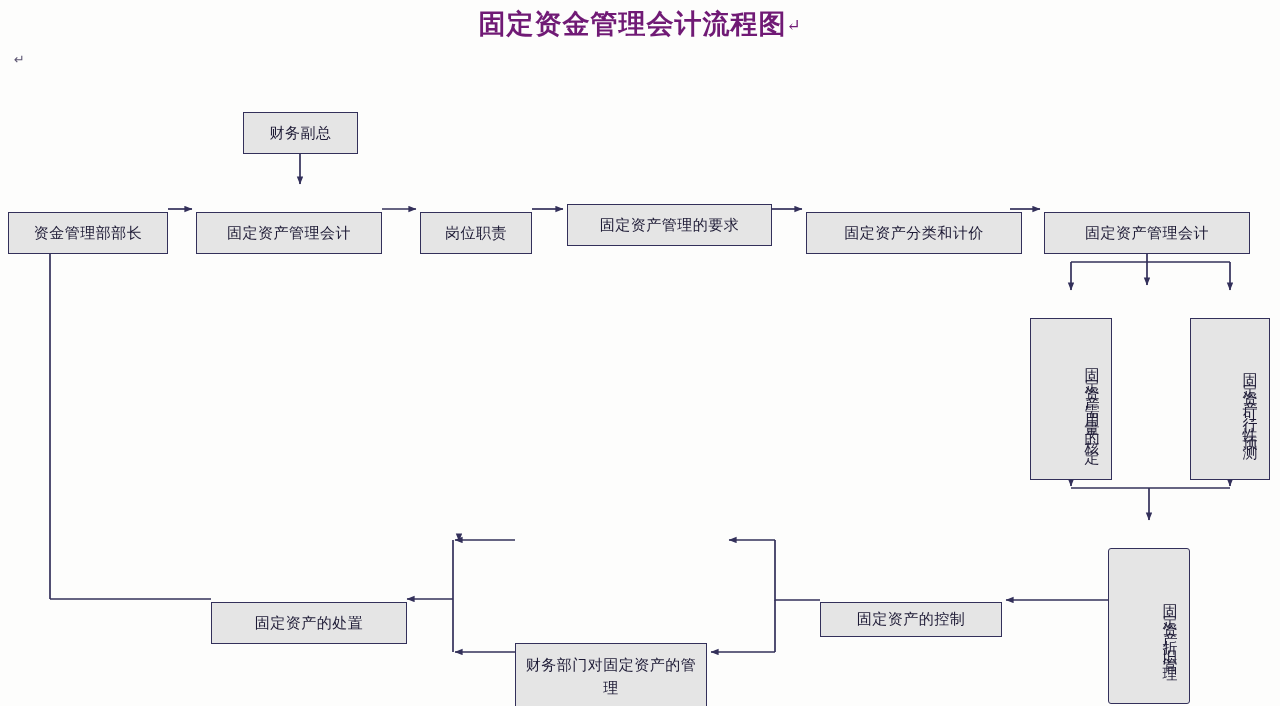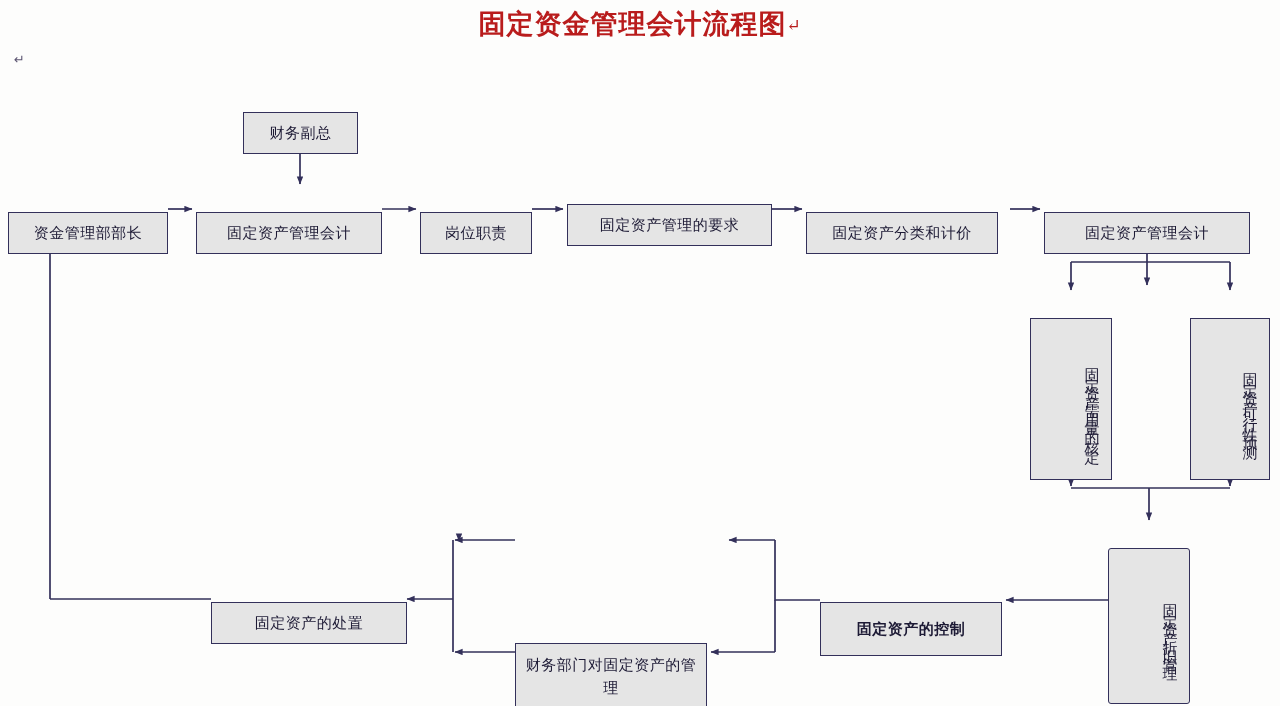--- a/index.html
+++ b/index.html
@@ -72,21 +72,21 @@
   #page-title {
     position: absolute;
     left: 0;
     top: 6px;
     width: 1280px;
     text-align: center;
     font-family: "DejaVu Serif", "Liberation Serif", serif;
     font-weight: bold;
     font-size: 27px;
     letter-spacing: 1px;
-    color: #b91c1c;
+    color: #701a75;
     z-index: 3;
   }
 
   #stray-mark {
     position: absolute;
     left: 14px;
     top: 52px;
     font-size: 13px;
     color: #5b5470;
     z-index: 3;
@@ -169,42 +169,42 @@
   </div>
 
   <div class="node" style="left:420px; top:188px; width:112px; height:42px;">
     <span>岗位职责</span>
   </div>
 
   <div class="node" style="left:567px; top:180px; width:205px; height:42px;">
     <span>固定资产管理的要求</span>
   </div>
 
-  <div class="node" style="left:806px; top:188px; width:192px; height:42px;">
+  <div class="node" style="left:806px; top:188px; width:216px; height:42px;">
     <span>固定资产分类和计价</span>
   </div>
 
   <div class="node" style="left:1044px; top:188px; width:206px; height:42px;">
     <span>固定资产管理会计</span>
   </div>
 
   <div class="node vertical" style="left:1030px; top:294px; width:82px; height:162px;">
     <span>固定资产需用量的核定</span>
   </div>
 
   <div class="node vertical" style="left:1190px; top:294px; width:80px; height:162px;">
     <span>固定资产可行性预测</span>
   </div>
 
   <div class="node vertical rounded" style="left:1108px; top:524px; width:82px; height:156px;">
     <span>固定资产折旧管理</span>
   </div>
 
 
-  <div class="node" style="left:820px; top:578px; width:182px; height:54px;font-weight:bold;">
+  <div class="node" style="left:820px; top:578px; width:182px; height:35px;">
     <span>固定资产的控制</span>
   </div>
 
   <div class="node" style="left:211px; top:578px; width:196px; height:42px;">
     <span>固定资产的处置</span>
   </div>
 
   <div class="node two-line" style="left:515px; top:619px; width:192px; height:67px;">
     <span>财务部门对固定资产的管理</span>
   </div>

